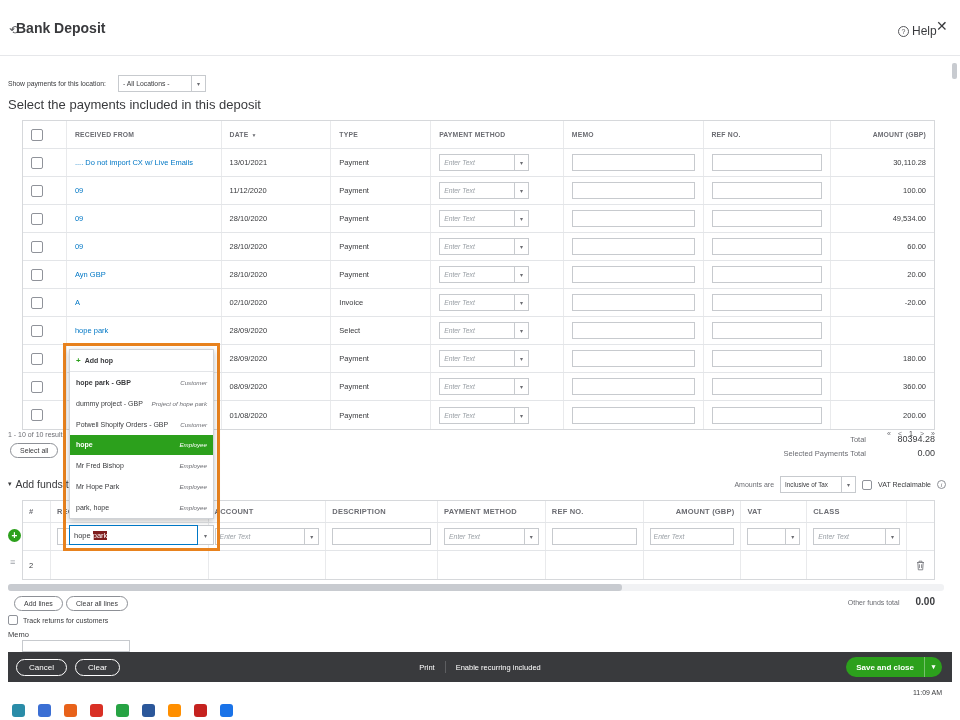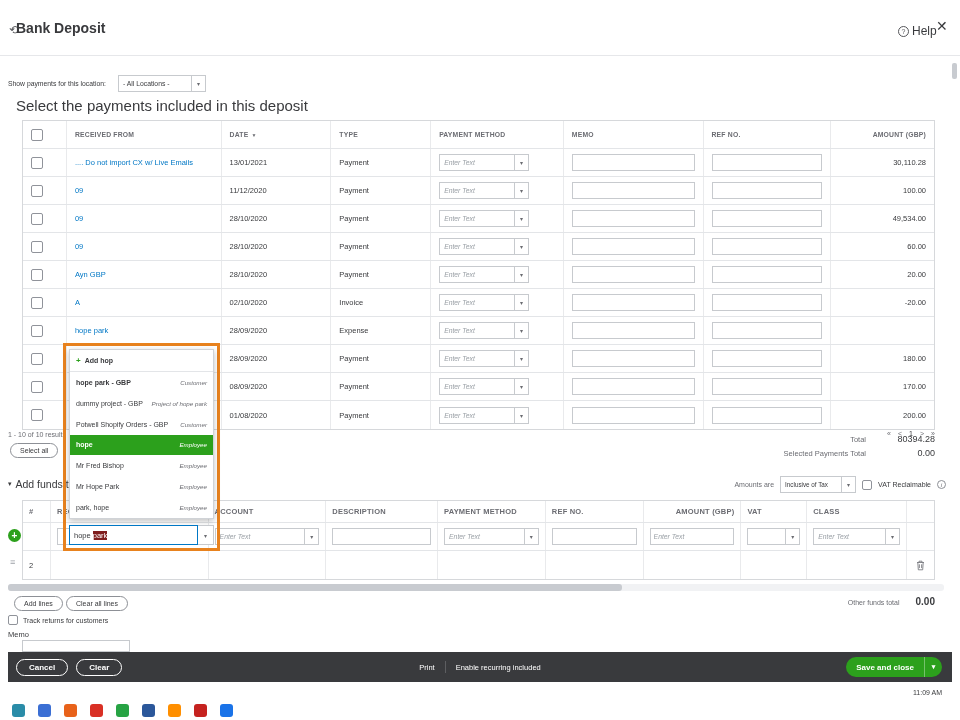--- a/index.html
+++ b/index.html
@@ -55,21 +55,21 @@
   .ditem.sel{background:#2ca01c;color:#fff}
   .ditem.sel .tag{color:#fff}
   .dadd{border-bottom:1px solid #e3e5e8;justify-content:flex-start}
   .plusg{color:#2ca01c;font-weight:700;margin-right:4px;font-size:8px}
   .dinput{position:absolute;left:3px;bottom:3px;right:3px;height:20px;display:flex}
   .dinput .box{flex:1;border:1px solid #0077c5;background:#fff;display:flex;align-items:center;padding:0 4px;font-size:7.5px;white-space:pre}
   .selrange{background:#7f1d1d;color:#fff}
   .arr2{width:16px;border:1px solid #c7cace;border-left:none;display:flex;align-items:center;justify-content:center;font-size:6px;color:#6b6c72;background:#fff}
   
   .fbar{position:absolute;left:8px;right:8px;top:652px;height:30px;background:#393a3d;display:flex;align-items:center;color:#fff;z-index:70}
-  .fbtn{border:1px solid #fff;border-radius:11px;background:transparent;color:#fff;font-size:8px;font-weight:700;padding:3px 12px;margin-left:8px;white-space:nowrap}
+  .fbtn{border:1px solid #fff;border-radius:11px;background:transparent;color:#fff;font-size:8px;font-weight:400;padding:3px 12px;margin-left:8px;white-space:nowrap}
   .fcenter{position:absolute;left:0;right:0;display:flex;justify-content:center;align-items:center;gap:10px;font-size:7.5px;pointer-events:none}
   .fcenter span{pointer-events:auto}
   .fdiv{width:1px;height:12px;background:#5d5e61}
   .savebtn{position:absolute;right:10px;display:flex;background:#2ca01c;border-radius:11px;height:20px;align-items:center;color:#fff;font-size:8px;font-weight:700;overflow:hidden}
   .savebtn .lbl{padding:0 10px}
   .savebtn .sarr{width:18px;align-self:stretch;display:flex;align-items:center;justify-content:center;border-left:1px solid rgba(255,255,255,.35);font-size:7px}
   
   .plusicon{position:absolute;left:8px;top:529px;width:13px;height:13px;border-radius:50%;background:#2ca01c;color:#fff;font-size:10px;font-weight:700;display:flex;align-items:center;justify-content:center;line-height:1}
   .handle{position:absolute;left:10px;top:557px;font-size:9px;color:#9da2a8}
   .scrolltrack{position:absolute;left:8px;top:584px;width:936px;height:7px;background:#f1f2f4;border-radius:3px}
@@ -90,21 +90,21 @@
 <span class="abs closex" style="left:936px;top:18px">✕</span>
 <div class="hdivider"></div>
 <div class="abs" style="right:3px;top:63px;width:5px;height:16px;background:#c8cbd0;border-radius:2px"></div>
 
 <span class="abs graysm" style="left:8px;top:80px;font-size:6.8px;color:#393a3d">Show payments for this location:</span>
 <div class="abs combo" style="left:118px;top:75px;width:88px">
   <span class="val">- All Locations -</span>
   <span class="arr">▾</span>
 </div>
 
-<span class="abs" style="left:16px;top:97px;font-size:15px;color:#393a3d">Select the payments included in this deposit</span>
+<span class="abs" style="left:8px;top:97px;font-size:13px;color:#393a3d">Select the payments included in this deposit</span>
 
 <div class="ptable">
   <div class="prow">
     <span class="pc c1">
         <span class="cb"></span>
       </span>
     <span class="pc c2 th">RECEIVED FROM</span>
     <span class="pc c3 th">
         <span>DATE</span>
         <span class="sort">▼</span>
@@ -247,21 +247,21 @@
       </span>
     <span class="pc c8">-20.00</span>
   </div>
 
   <div class="prow">
     <span class="pc c1">
         <span class="cb"></span>
       </span>
     <span class="pc c2 link">hope park</span>
     <span class="pc c3">28/09/2020</span>
-    <span class="pc c4">Expense</span>
+    <span class="pc c4">Select</span>
     <span class="pc c5">
         <span class="combo w90">
           <span class="ph">Enter Text</span>
           <span class="arr">▾</span>
         </span>
       </span>
     <span class="pc c6">
         <input class="txt" style="">
       </span>
     <span class="pc c7">
@@ -304,21 +304,21 @@
           <span class="ph">Enter Text</span>
           <span class="arr">▾</span>
         </span>
       </span>
     <span class="pc c6">
         <input class="txt" style="">
       </span>
     <span class="pc c7">
         <input class="txt" style="">
       </span>
-    <span class="pc c8">170.00</span>
+    <span class="pc c8">360.00</span>
   </div>
 
   <div class="prow">
     <span class="pc c1">
         <span class="cb"></span>
       </span>
     <span class="pc c2 link"></span>
     <span class="pc c3">01/08/2020</span>
     <span class="pc c4">Payment</span>
     <span class="pc c5">

